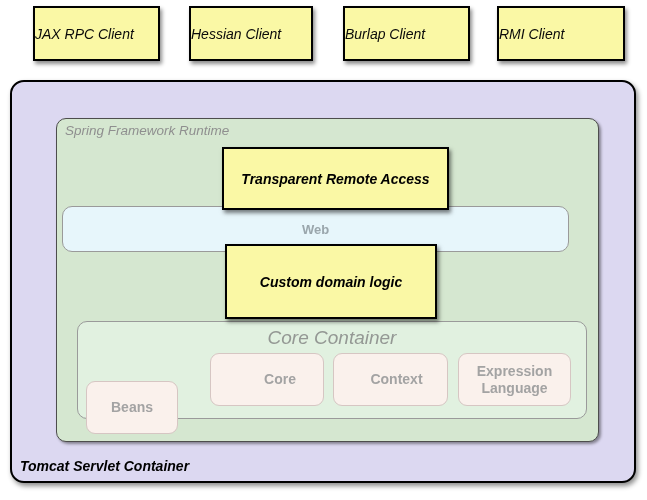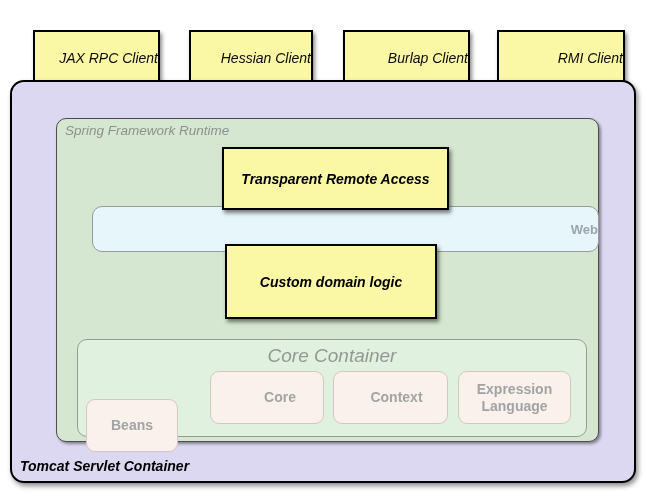--- a/index.html
+++ b/index.html
@@ -18,23 +18,22 @@
   
   .client-box {
     position: absolute;
     top: 6px;
     height: 55px;
     background: var(--client_fill);
     border: 2px solid #000;
     box-shadow: 2px 3px 4px rgba(0,0,0,0.45);
     display: flex;
     align-items: center;
-    justify-content: flex-end;
-    box-sizing: border-box;
-    margin-top: 24px;
+    justify-content: flex-start;
+    box-sizing: border-box;
   }
   .client-box span {
     font-style: italic;
     font-size: 14px;
     color: #0a0a0a;
     white-space: nowrap;
   }
   .c1 { left: 33px;  width: 127px; }
   .c2 { left: 189px; width: 124px; }
   .c3 { left: 343px; width: 127px; }
@@ -81,30 +80,30 @@
     left: 8px;
     top: 4px;
     font-style: italic;
     font-size: 13.5px;
     color: #8f8f8f;
   }
 
   
   .web-bar {
     position: absolute;
-    left: 35px;
+    left: 5px;
     top: 87px;
     width: 507px;
     height: 46px;
     background: var(--web_fill);
     border: 1px solid #9a9a9a;
     border-radius: 10px;
     display: flex;
     align-items: center;
-    justify-content: flex-end;
+    justify-content: center;
     box-sizing: border-box;
     z-index: 1;
   }
   .web-bar span {
     font-weight: bold;
     font-size: 13px;
     color: #9aa6ac;
   }
 
   
@@ -126,21 +125,21 @@
     color: #000;
     text-align: center;
   }
   .tra { left: 165px; top: 28px;  width: 227px; height: 63px; }
   .cdl { left: 168px; top: 125px; width: 212px; height: 75px; }
 
   
   .core {
     position: absolute;
     left: 20px;
-    top: 220px;
+    top: 202px;
     width: 510px;
     height: 98px;
     background: var(--core_fill);
     border: 1px solid #9a9a9a;
     border-radius: 10px;
     box-sizing: border-box;
   }
   .core-label {
     position: absolute;
     left: 0;

